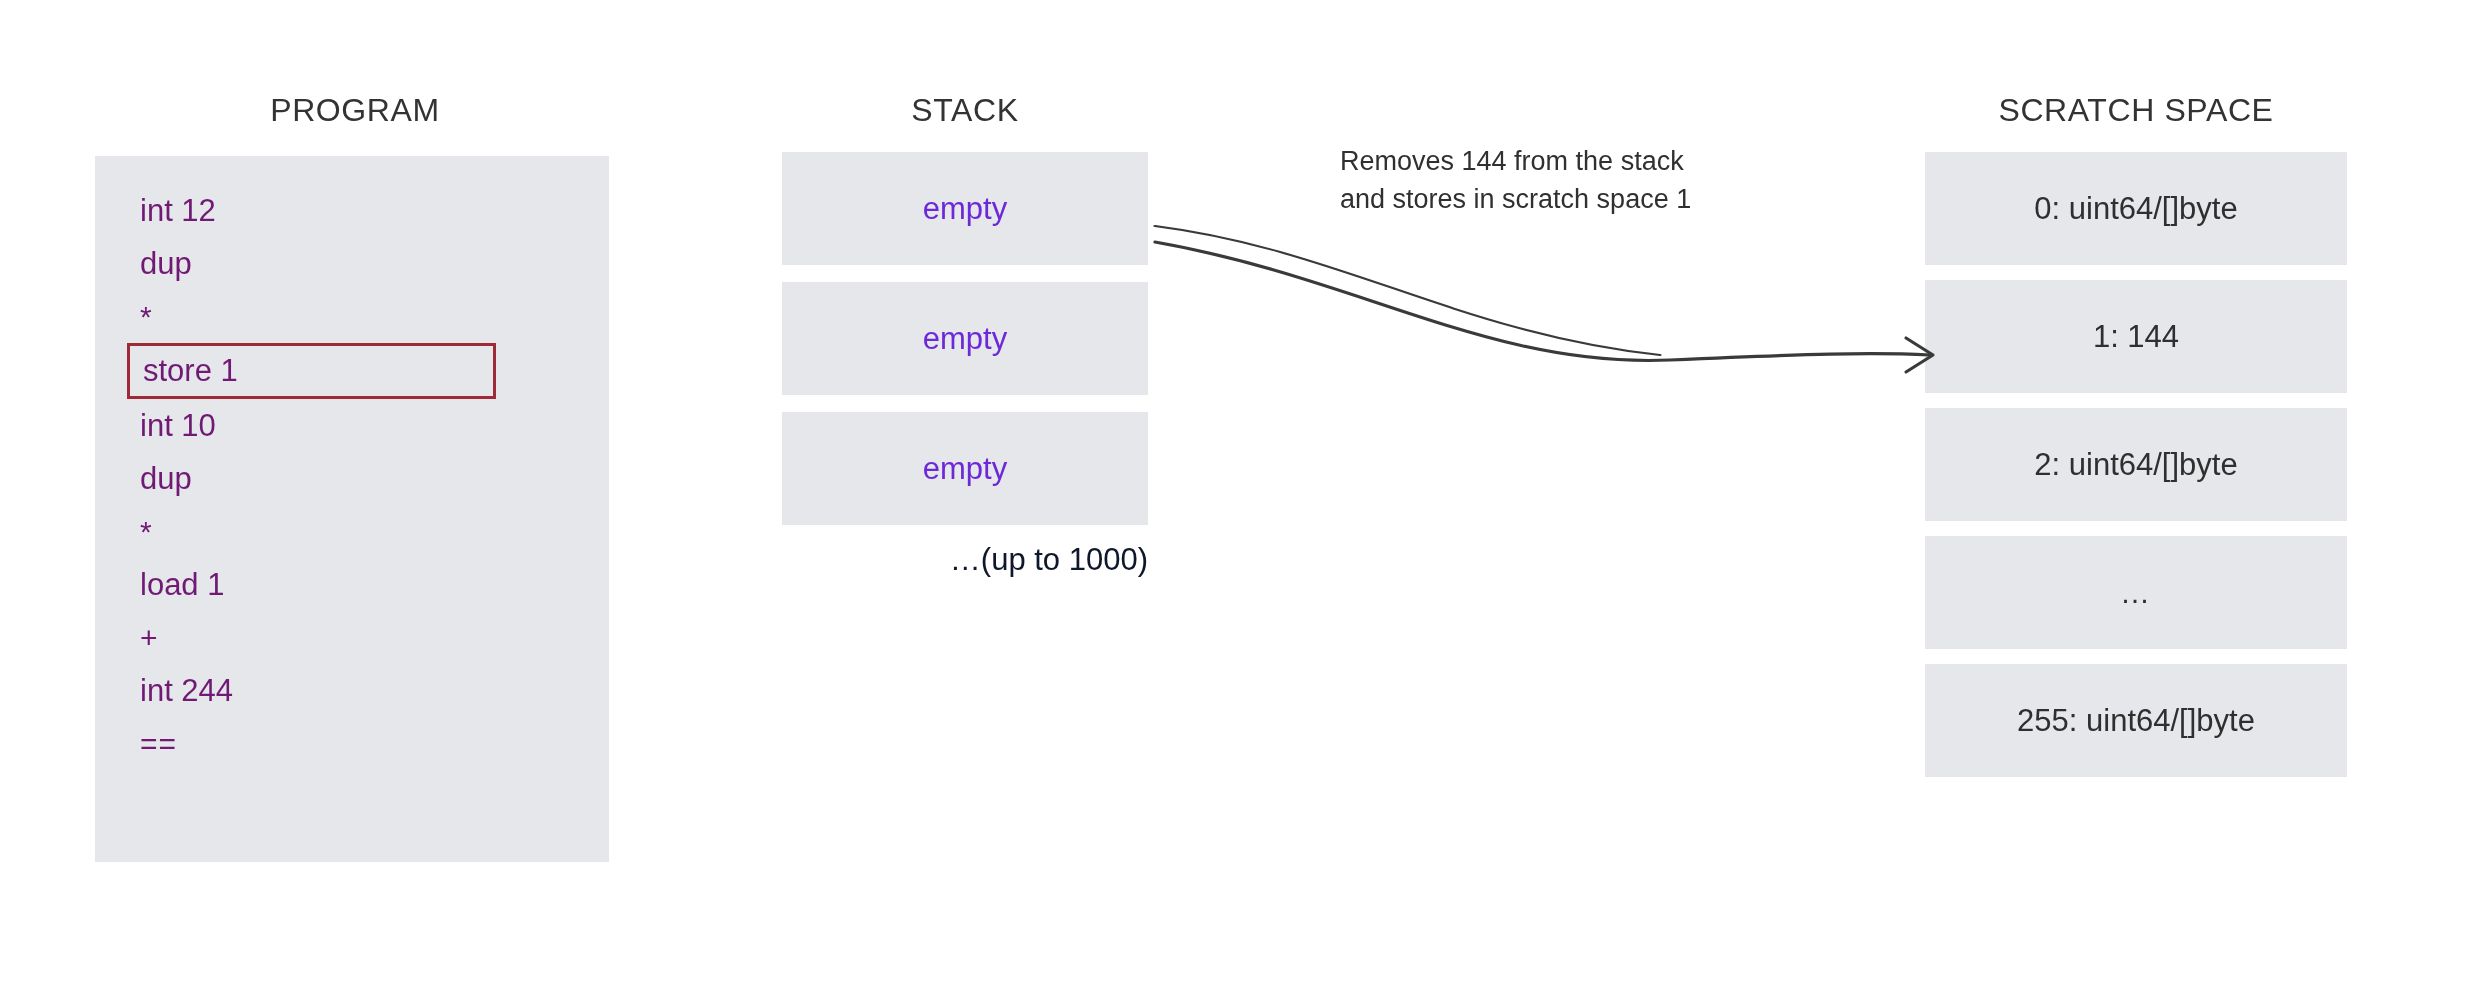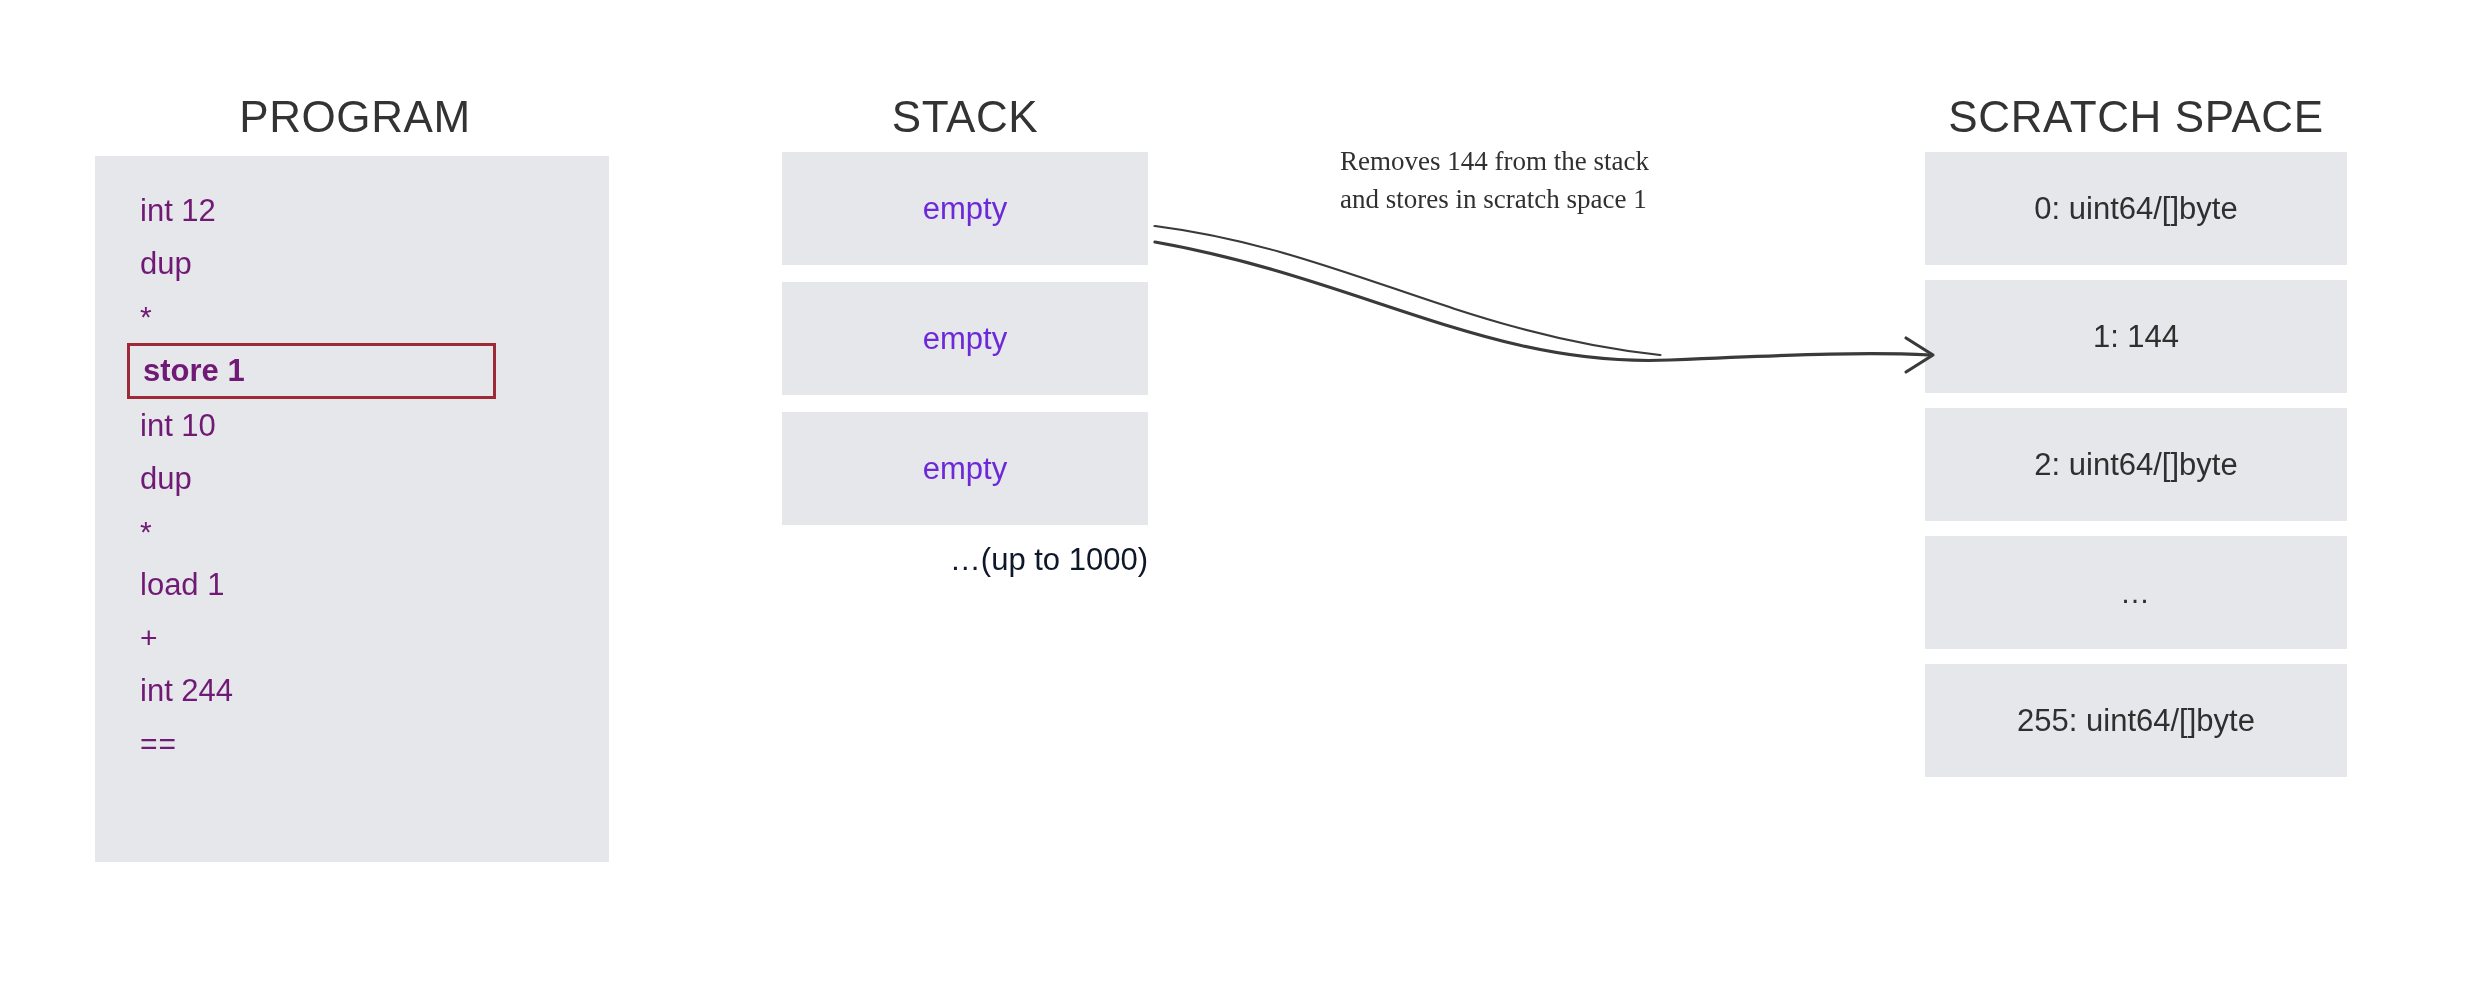--- a/index.html
+++ b/index.html
@@ -18,21 +18,21 @@
   }
 
   .canvas {
     position: absolute;
     inset: 0;
   }
 
   
   .col-title {
     position: absolute;
-    font-size: 44px;
+    font-size: 32px;
     font-weight: 400;
     letter-spacing: 0.6px;
     color: #333333;
     text-align: center;
     white-space: nowrap;
   }
   #title-program { left: 95px;  top: 92px;  width: 520px; }
   #title-stack   { left: 782px; top: 92px;  width: 366px; }
   #title-scratch { left: 1925px; top: 92px; width: 422px; }
 
@@ -65,21 +65,20 @@
     font-size: 30px;
     letter-spacing: 1px;
   }
   .program-line.highlighted {
     border: 3px solid #9e2a38;
     height: 56px;
     line-height: 50px;
     width: 369px;
     margin-left: -5px;
     padding-left: 13px;
-    font-weight: bold;
   }
 
   
   #stack-column {
     position: absolute;
     left: 782px;
     top: 152px;
     width: 366px;
   }
   .stack-cell {
@@ -130,21 +129,21 @@
   
   #annotation {
     position: absolute;
     left: 1340px;
     top: 142px;
     width: 460px;
     font-size: 27px;
     line-height: 38px;
     color: #303030;
   }
-  #annotation .ann-line { white-space: nowrap; font-family: Liberation Serif, serif; }
+  #annotation .ann-line { white-space: nowrap; }
 
   
   #arrow-svg {
     position: absolute;
     left: 1130px;
     top: 200px;
     width: 840px;
     height: 220px;
     overflow: visible;
   }

